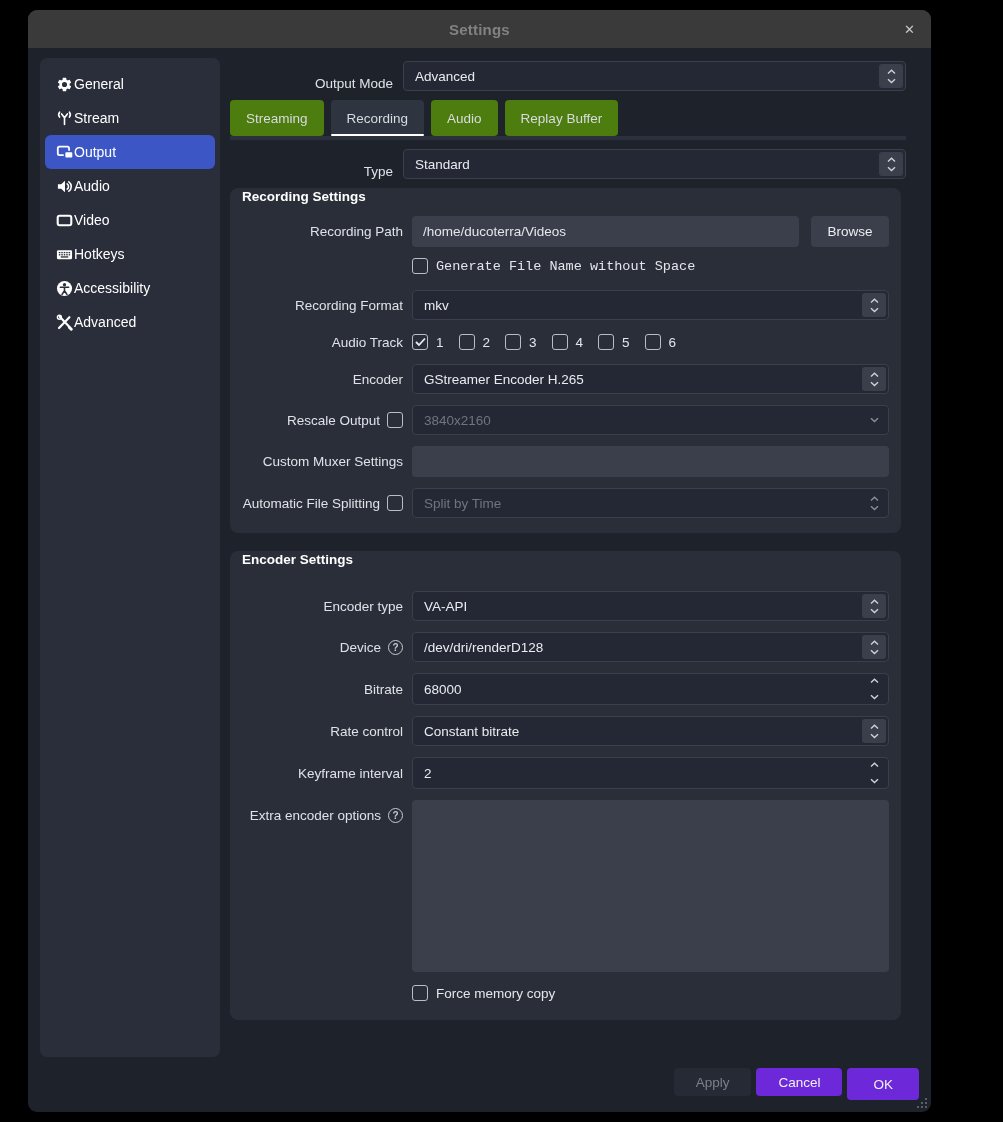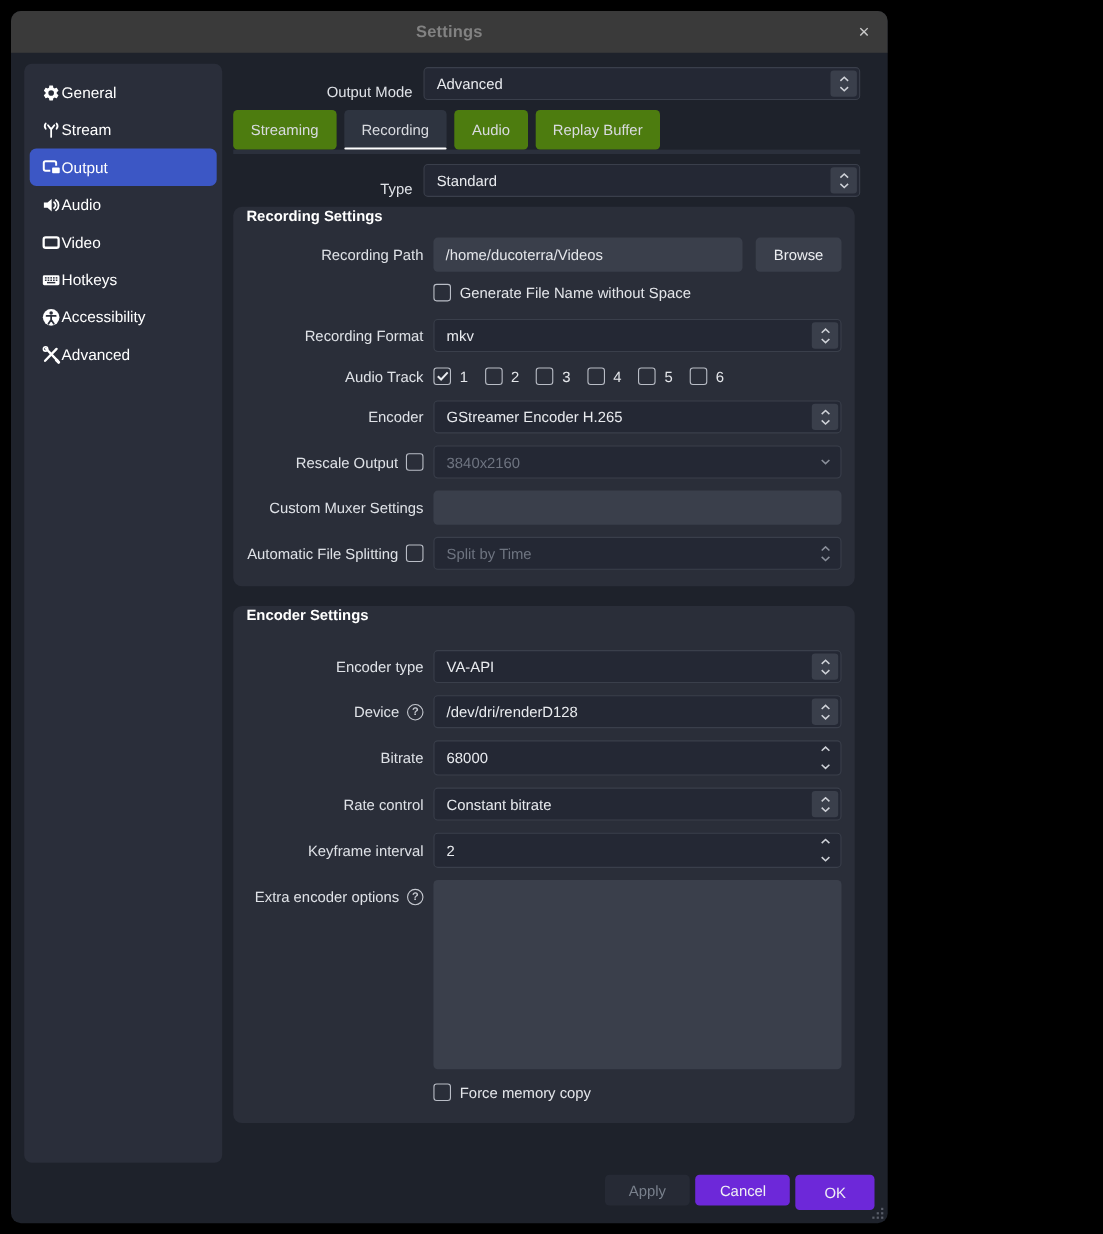--- a/index.html
+++ b/index.html
@@ -1,17 +1,17 @@
 <!DOCTYPE html>
 <html><head>
 <meta charset="utf-8">
 <style>
   * { margin:0; padding:0; box-sizing:border-box; }
   html,body { width:1003px; height:1122px; background:#000; font-family:"Liberation Sans", sans-serif; }
-  .window { position:absolute; left:10px; top:10px; width:797px; height:1102px;
+  .window { position:absolute; left:28px; top:10px; width:903px; height:1102px;
             background:#1e222b; border-radius:9px; overflow:hidden; }
 
   
   .titlebar { position:absolute; left:0; top:0; right:0; height:38px; background:#3a3a3a;
               display:flex; align-items:center; justify-content:center; }
   .titlebar .title { font-size:15px; font-weight:bold; color:#828282; letter-spacing:.2px; }
   .close-btn { position:absolute; right:16px; top:0; height:38px; display:flex; align-items:center;
                color:#c9c9c9; font-size:13px; cursor:pointer; }
 
   
@@ -257,21 +257,21 @@
       <div class="card-title">Recording Settings</div>
 
       <div class="frow toprow">
         <span class="flbl">Recording Path</span>
         <div class="ffld" style="display:flex; gap:12px; align-items:center;">
           <input class="tinput" type="text" value="/home/ducoterra/Videos" style="">
           <div class="browse-btn">Browse</div>
         </div>
       </div>
 
-      <div class="frow" style="">
+      <div class="frow" style="font-family:Liberation Mono, monospace;">
         <span class="flbl"></span>
         <div class="ffld">
           <span class="cb">
             <span class="box"></span>
             <span class="cblbl">Generate File Name without Space</span>
           </span>
         </div>
       </div>
 
       <div class="frow">

